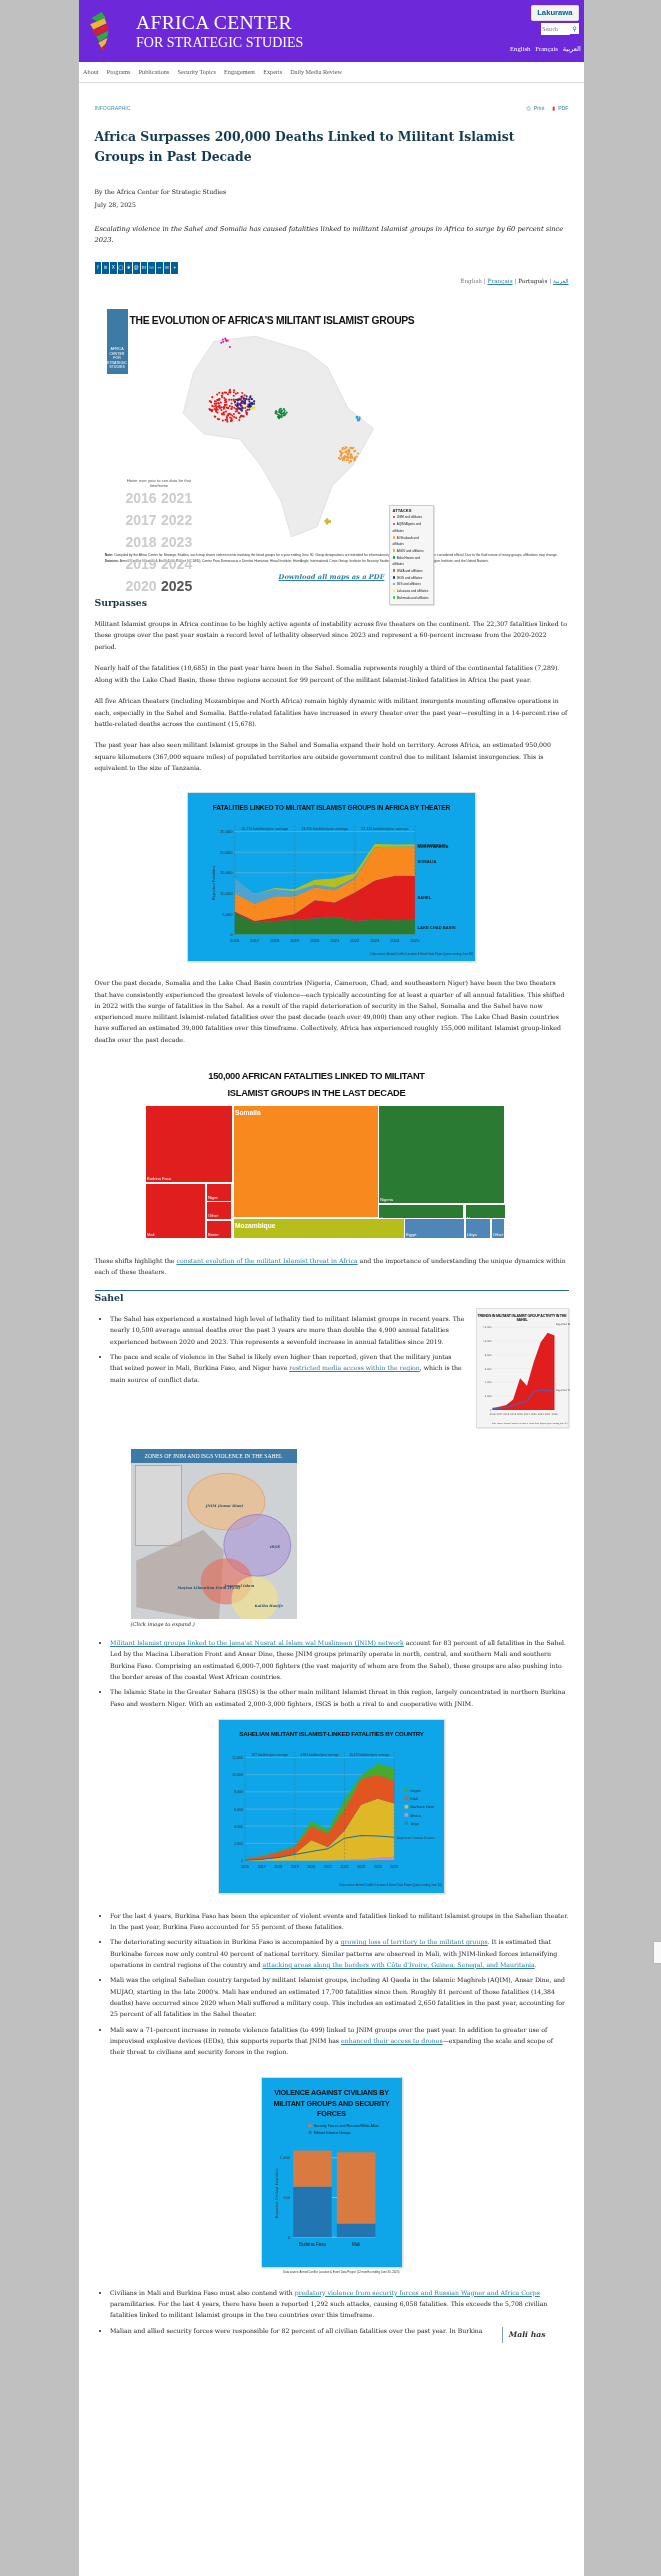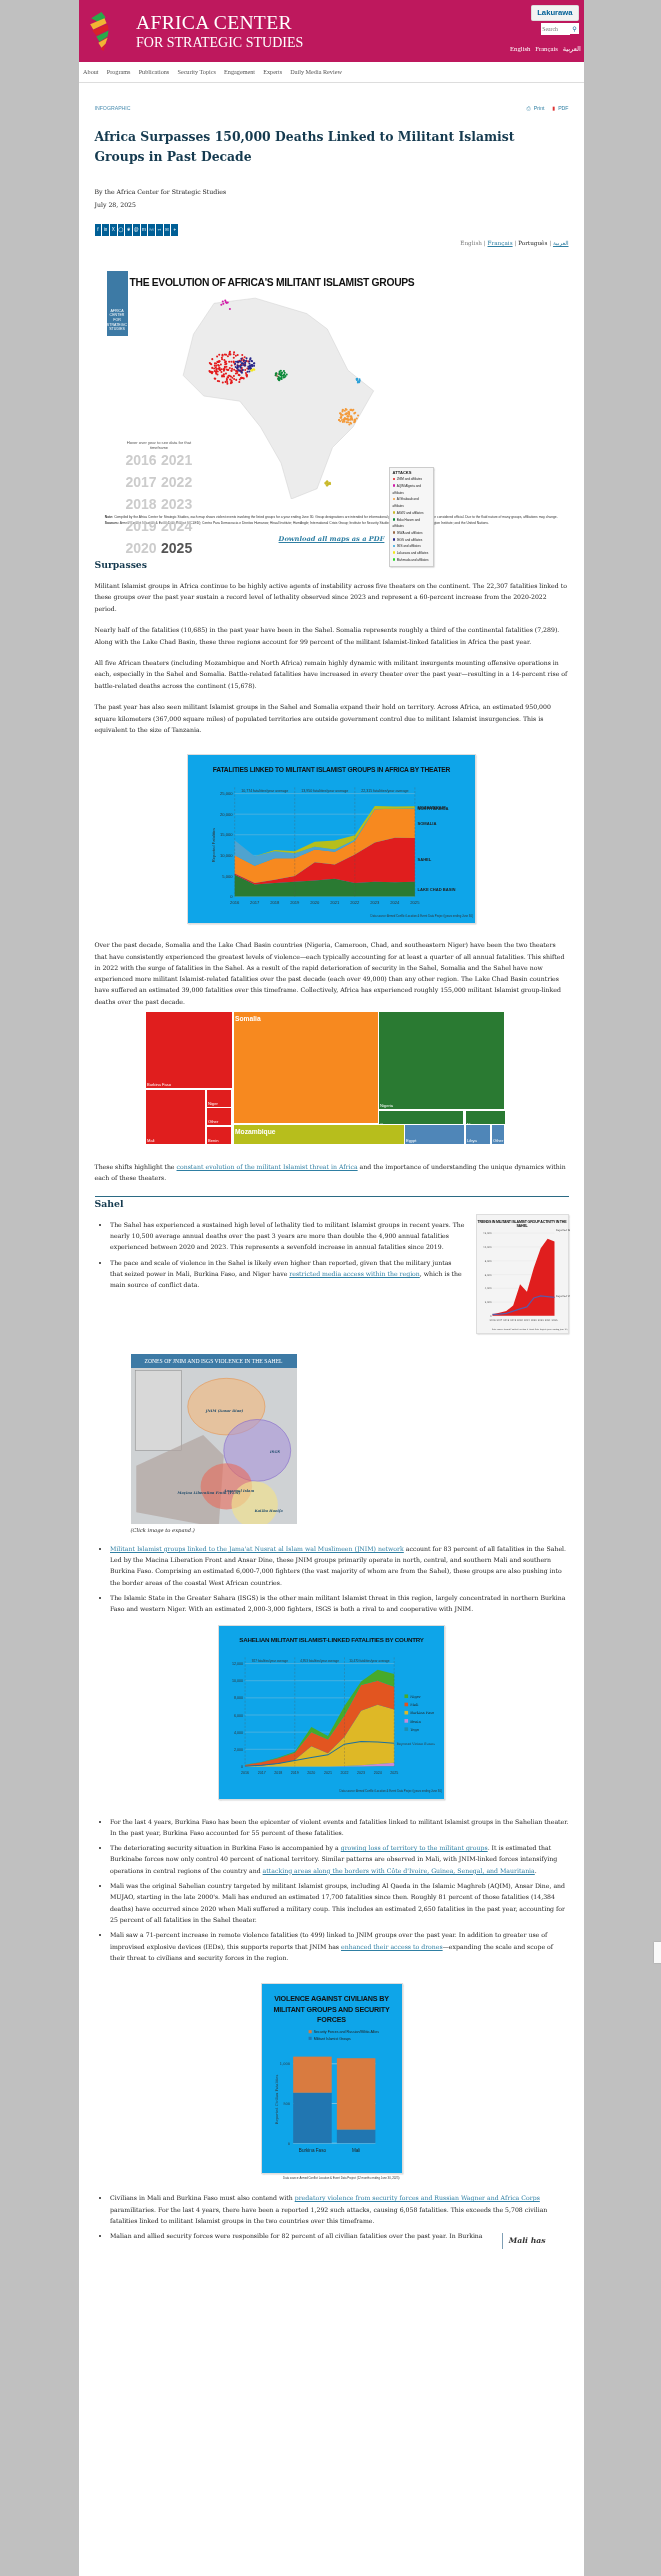--- a/index.html
+++ b/index.html
@@ -2,21 +2,21 @@
 <html style="font-size:8.2px"><head>
 <meta charset="utf-8">
 <style>
   * { box-sizing: border-box; margin: 0; padding: 0; }
   html, body { width: 662px; background: #c0c0c0; }
   body { font-family: "DejaVu Serif", serif; color: #222; }
   a { color: #2f7fa3; text-decoration: underline; }
   .page { position: relative; width: 505px; margin-left: 79px; background: #fff; min-height: 3091px; overflow: hidden; }
 
   
-  .masthead { height: 62px; background: #be185d; position: relative; }
+  .masthead { height: 62px; background: #6d28d9; position: relative; }
   .logo-mark { position: absolute; left: 7.2px; top: 8.2px; width: 36px; height: 46px; }
   .logo-text { position: absolute; left: 57px; top: 11.3px; color: #fff; font-family: "Liberation Serif", serif; }
   .logo-text .l1 { font-size: 19.6px; letter-spacing: 0.3px; line-height: 23px; }
   .logo-text .l2 { font-size: 14px; line-height: 15.5px; margin-top: 1px; }
   .subscribe { position: absolute; right: 5.2px; top: 4.6px; background: #f3f3f3; color: #005f96; font-family: "Liberation Sans", sans-serif; font-weight: bold; font-size: 7.7px; padding: 2.6px 5.2px; border-radius: 1.5px; border: 0.5px solid #ddd; }
   .search { position: absolute; right: 5.2px; top: 23px; width: 38px; height: 11.3px; background: #fff; border: none; }
   .search input { border: none; width: 29px; height: 11.3px; font-size: 5.7px; padding-left: 1.5px; font-family: "Liberation Serif", serif; }
   .search .mag { position: absolute; right: 2.1px; top: 1.5px; font-size: 6.2px; color: #005f96; }
   .langs { position: absolute; right: 3.1px; top: 45px; color: #fff; font-size: 6.7px; font-family: "Liberation Serif", serif; }
   .langs span { margin-left: 3.1px; }
@@ -121,23 +121,24 @@
 
   <div class="content">
     <div class="kicker-row">
       <span class="kicker">INFOGRAPHIC</span>
       <span class="tools">
         <span><span>⎙</span><span>Print</span></span>
         <span><span style="color:#d33">▮</span><span>PDF</span></span>
       </span>
     </div>
 
-    <h1 class="title">Africa Surpasses 150,000 Deaths Linked to Militant Islamist Groups in Past Decade</h1>
+    <h1 class="title">Africa Surpasses 200,000 Deaths Linked to Militant Islamist Groups in Past Decade</h1>
     <div class="byline">By the Africa Center for Strategic Studies</div>
     <div class="date">July 28, 2025</div>
+    <div class="dek">Escalating violence in the Sahel and Somalia has caused fatalities linked to militant Islamist groups in Africa to surge by 60 percent since 2023.</div>
 
     <div class="share">
       <span>f</span>
       <span>in</span>
       <span>X</span>
       <span>◯</span>
       <span>❦</span>
       <span>@</span>
       <span>m</span>
       <span>☏</span>
@@ -615,20 +616,21 @@
           <text x="148.33333333333331" y="36" font-size="7" text-anchor="middle" fill="#333" font-family="Liberation Sans, sans-serif">10,774 fatalities/year average</text>
           <text x="265" y="36" font-size="7" text-anchor="middle" fill="#333" font-family="Liberation Sans, sans-serif">13,950 fatalities/year average</text>
           <text x="381.66666666666663" y="36" font-size="7" text-anchor="middle" fill="#333" font-family="Liberation Sans, sans-serif">22,315 fatalities/year average</text>
           <text x="0" y="0" font-size="8" fill="#333" transform="translate(52,140) rotate(-90)" text-anchor="middle" font-family="Liberation Sans, sans-serif">Reported Fatalities</text>
         </svg>
       <div class="chart-src">Data source: Armed Conflict Location &amp; Event Data Project (years ending June 30)</div>
     </div>
 
     <p class="body" style="margin-top:15.5px">Over the past decade, Somalia and the Lake Chad Basin countries (Nigeria, Cameroon, Chad, and southeastern Niger) have been the two theaters that have consistently experienced the greatest levels of violence—each typically accounting for at least a quarter of all annual fatalities. This shifted in 2022 with the surge of fatalities in the Sahel. As a result of the rapid deterioration of security in the Sahel, Somalia and the Sahel have now experienced more militant Islamist-related fatalities over the past decade (each over 49,000) than any other region. The Lake Chad Basin countries have suffered an estimated 39,000 fatalities over this timeframe. Collectively, Africa has experienced roughly 155,000 militant Islamist group-linked deaths over the past decade.</p>
 
+    <div class="treemap-title" style="width:258px;margin-left:93px;">150,000 AFRICAN FATALITIES LINKED TO MILITANT ISLAMIST GROUPS IN THE LAST DECADE</div>
     <div class="treemap" id="treemap">
         <div class="tm" style="left: 0px; top: 0px; width: 88px; height: 78px; background: rgb(224, 30, 30);">
           <span class="big">Sahel</span>
         </div>
         <div class="tm" style="left: 0px; top: 78px; width: 61px; height: 56px; background: rgb(224, 30, 30);">
           <span class="small">Mali</span>
         </div>
         <div class="tm" style="left: 0px; top: 0px; width: 88px; height: 78px; background: rgb(224, 30, 30);">
           <span class="small">Burkina Faso</span>
         </div>

